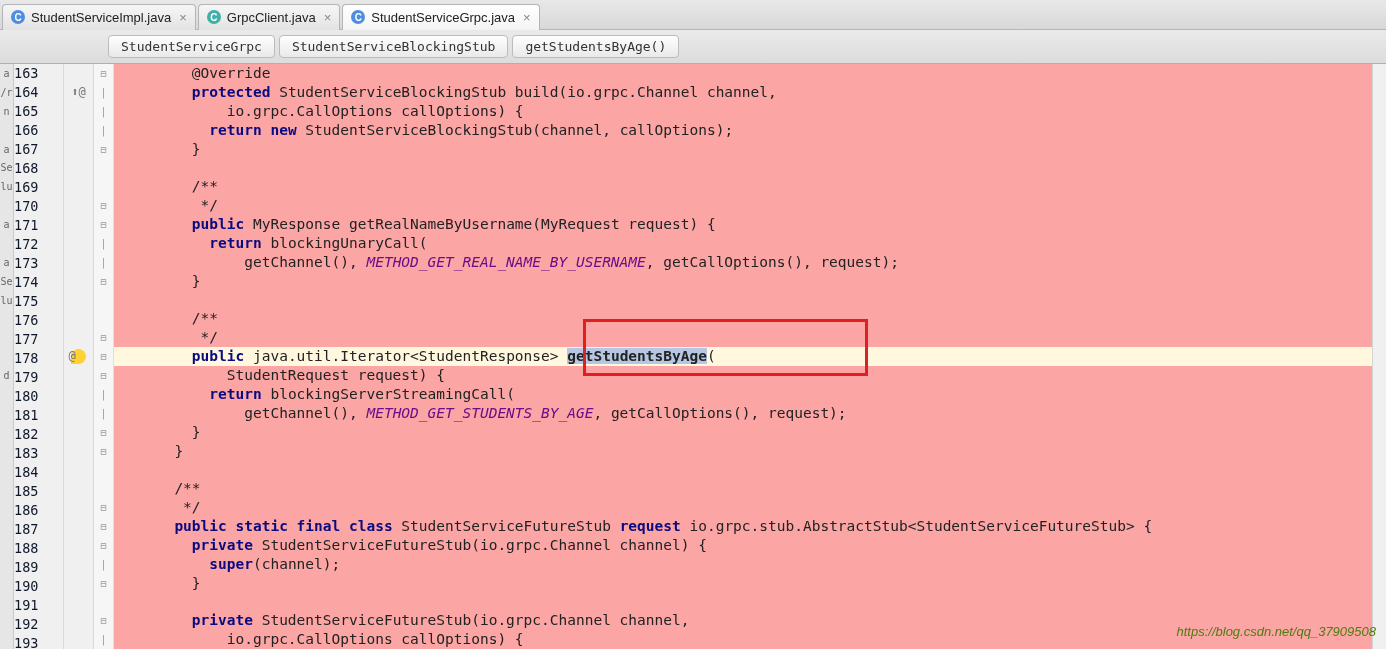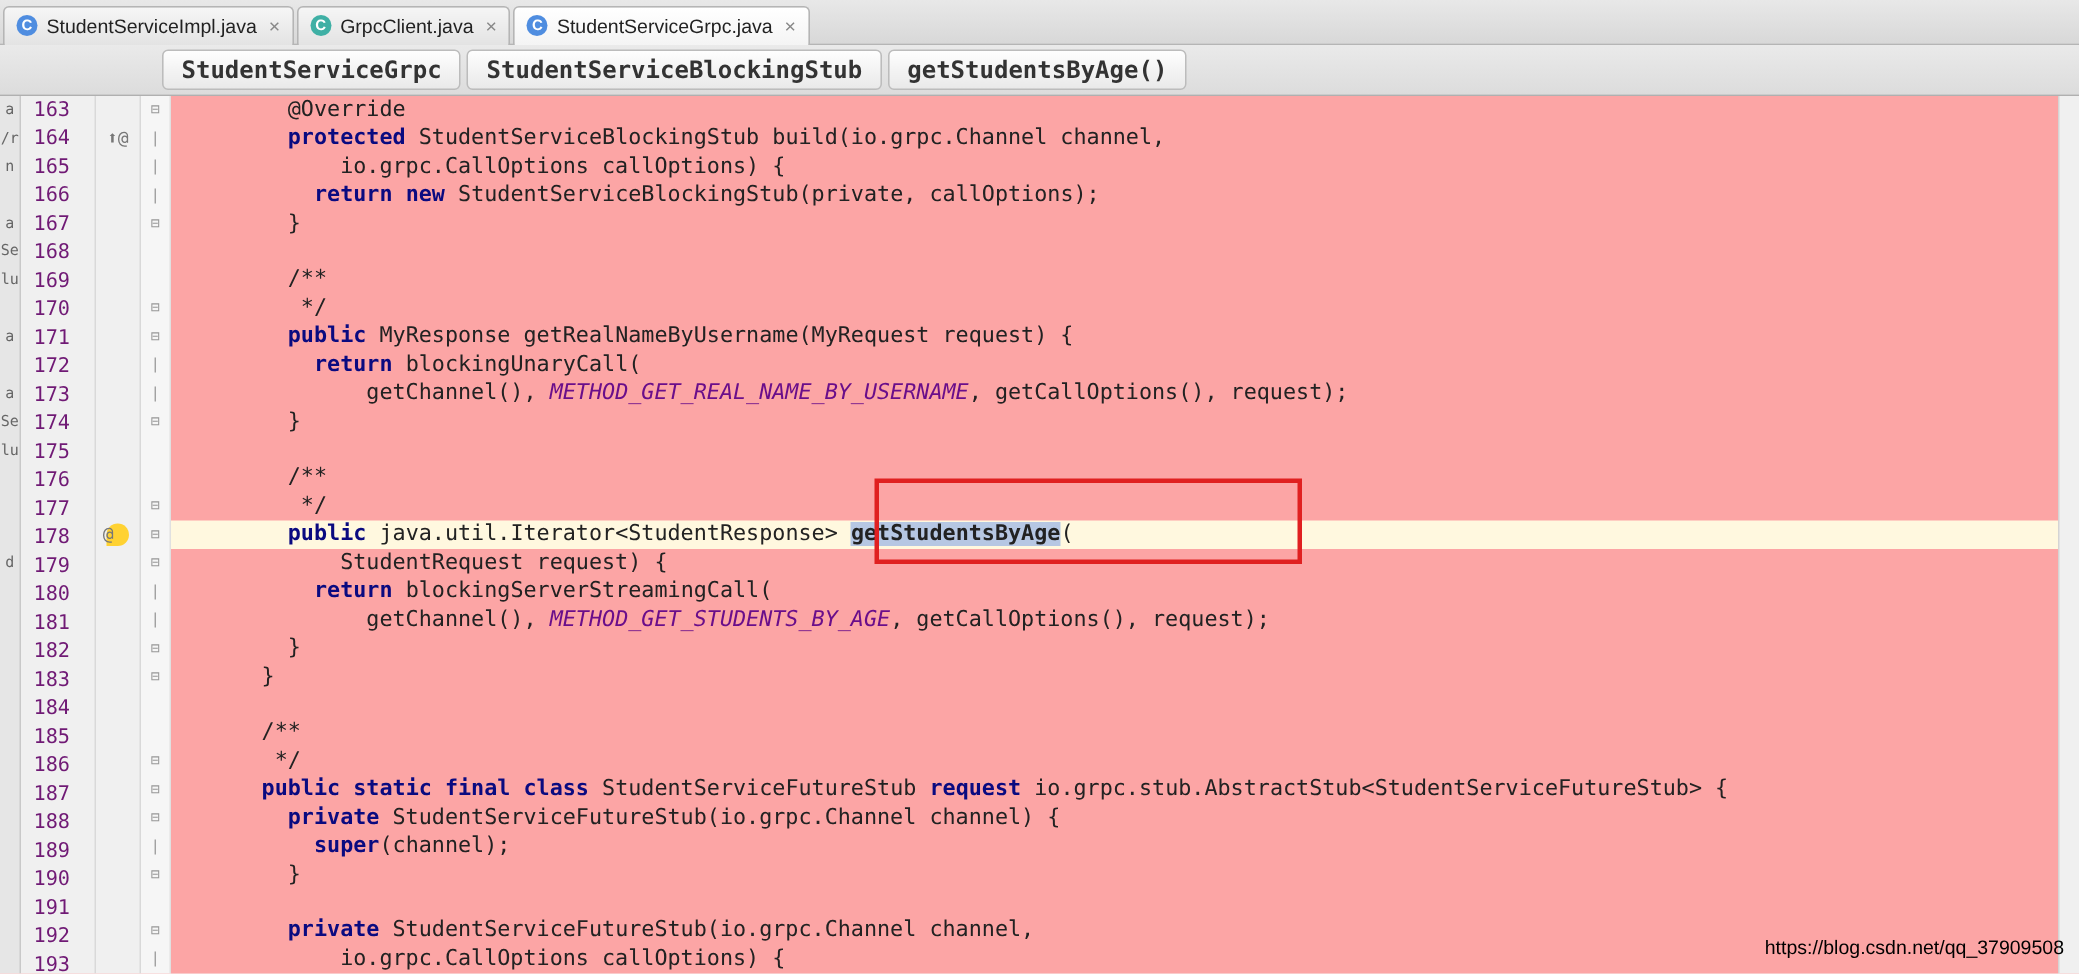--- a/index.html
+++ b/index.html
@@ -5,39 +5,39 @@
 * { margin:0; padding:0; box-sizing:border-box; }
 body { font-family:"Menlo","DejaVu Sans Mono","Consolas",monospace; font-size:14.5px; background:#f2f2f2; width:1386px; height:649px; overflow:hidden; position:relative; }
 .tabs { display:flex; align-items:center; background:linear-gradient(#e8e8e8,#d8d8d8); border-bottom:1px solid #b5b5b5; height:30px; padding-left:2px; }
 .tab { display:flex; align-items:center; padding:4px 8px 4px 8px; background:linear-gradient(#f6f6f6,#e3e3e3); border:1px solid #b5b5b5; border-bottom:none; border-radius:4px 4px 0 0; margin-right:2px; font-family:Arial,sans-serif; font-size:13px; color:#222; height:26px; margin-top:4px; }
 .tab.active { background:linear-gradient(#ffffff,#f4f4f4); }
 .tab-close { margin-left:8px; color:#888; font-size:13px; cursor:pointer; }
 .circ { width:14px; height:14px; border-radius:50%; margin-right:6px; display:inline-flex; align-items:center; justify-content:center; font-size:10px; font-weight:bold; color:#fff; }
 .c-blue { background:#4f8de0; }
 .c-teal { background:#3fb0a5; }
 .crumbbar { display:flex; align-items:center; background:linear-gradient(#eaeaea,#dcdcdc); border-bottom:1px solid #b0b0b0; height:34px; padding-left:108px; }
-.crumb { font-family:"Menlo","Consolas",monospace; font-size:16px; font-weight:bold; color:#333; background:linear-gradient(#fefefe,#e9e9e9); border:1px solid #bcbcbc; border-radius:4px; padding:3px 12px; margin-right:4px; }
+.crumb { font-family:"Menlo","Consolas",monospace; font-size:13px; font-weight:normal; color:#333; background:linear-gradient(#fefefe,#e9e9e9); border:1px solid #bcbcbc; border-radius:4px; padding:3px 12px; margin-right:4px; }
 .editor { display:flex; background:#ffffff; height:calc(100% - 64px); }
 .side-strip { width:14px; background:#e6e6e6; border-right:1px solid #c9c9c9; display:flex; flex-direction:column; }
 .side-strip div { height:19px; font-size:10px; color:#666; text-align:center; line-height:19px; overflow:hidden; }
 .gutter { width:50px; background:#f0f0f0; border-right:1px solid #d9d9d9; display:flex; flex-direction:column; padding-top:0; }
-.gutter .num { height:19px; color:#701a75; font-size:13.5px; text-align:center; padding-right:8px; line-height:19px; font-family:"Menlo","DejaVu Sans Mono",monospace; }
+.gutter .num { height:19px; color:#0f172a; font-size:13.5px; text-align:left; padding-right:8px; line-height:19px; font-family:"Menlo","DejaVu Sans Mono",monospace; }
 .ann { width:30px; background:#f0f0f0; border-right:1px solid #d9d9d9; display:flex; flex-direction:column; }
 .ann div { height:19px; text-align:center; line-height:19px; font-size:12px; color:#777; }
 .fold { width:20px; background:#f6f6f6; border-right:1px solid #e0e0e0; display:flex; flex-direction:column; }
 .fold div { height:19px; text-align:center; line-height:19px; font-size:10px; color:#999; }
 .code { flex:1; background:#fca5a5; display:flex; flex-direction:column; position:relative; }
 .line { height:19px; line-height:19px; white-space:pre; padding-left:8px; font-size:14.5px; color:#222; }
 .hl { background:#fff8df; }
 .kw { color:#0a0a80; font-weight:bold;margin-top:36px; }
 .const { color:#6a0e8a; font-style:italic; font-weight:normal; }
 .bulb { width:15px; height:15px; background:#ffd232; border-radius:50% 50% 50% 0; display:inline-block; position:absolute; }
 .scrollbar { width:14px; background:#f0f0f0; border-left:1px solid #d4d4d4; height:100%; }
 .redbox { position:absolute; border:3px solid #e02020; pointer-events:none; }
-.watermark { position:absolute; right:10px; bottom:10px; color:#000000; font-family:Arial,sans-serif; font-size:13px; }
+.watermark { position:absolute; right:10px; bottom:10px; color:#4d7c0f; font-family:Arial,sans-serif; font-size:13px;font-style:italic; }
 .sel { background:#b6c7e3;font-weight:bold; }
 </style>
 </head>
 <body>
 
 <div class="tabs" id="tabs">
     <div class="tab">
       <span class="circ c-blue">C</span>
       <span>StudentServiceImpl.java</span>
       <span class="tab-close">×</span>
@@ -192,21 +192,21 @@
       <div>⊟</div>
       <div></div>
       <div>⊟</div>
       <div>|</div>
     </div>
   <div class="code" id="code">
 
   <div class="line"><span>        @Override</span></div>
       <div class="line"><span>        </span><span class="kw">protected</span><span> StudentServiceBlockingStub build(io.grpc.Channel channel,</span></div>
       <div class="line"><span>            io.grpc.CallOptions callOptions) {</span></div>
-      <div class="line"><span>          </span><span class="kw">return new</span><span> StudentServiceBlockingStub(private, callOptions);</span></div>
+      <div class="line"><span>          </span><span class="kw">return new</span><span> StudentServiceBlockingStub(channel, callOptions);</span></div>
       <div class="line"><span>        }</span></div>
       <div class="line"><span></span></div>
       <div class="line"><span>        /**</span></div>
       <div class="line"><span>         */</span></div>
       <div class="line"><span>        </span><span class="kw">public</span><span> MyResponse getRealNameByUsername(MyRequest request) {</span></div>
       <div class="line"><span>          </span><span class="kw">return</span><span> blockingUnaryCall(</span></div>
       <div class="line"><span>              getChannel(), </span><span class="const">METHOD_GET_REAL_NAME_BY_USERNAME</span><span>, getCallOptions(), request);</span></div>
       <div class="line"><span>        }</span></div>
       <div class="line"><span></span></div>
       <div class="line"><span>        /**</span></div>

